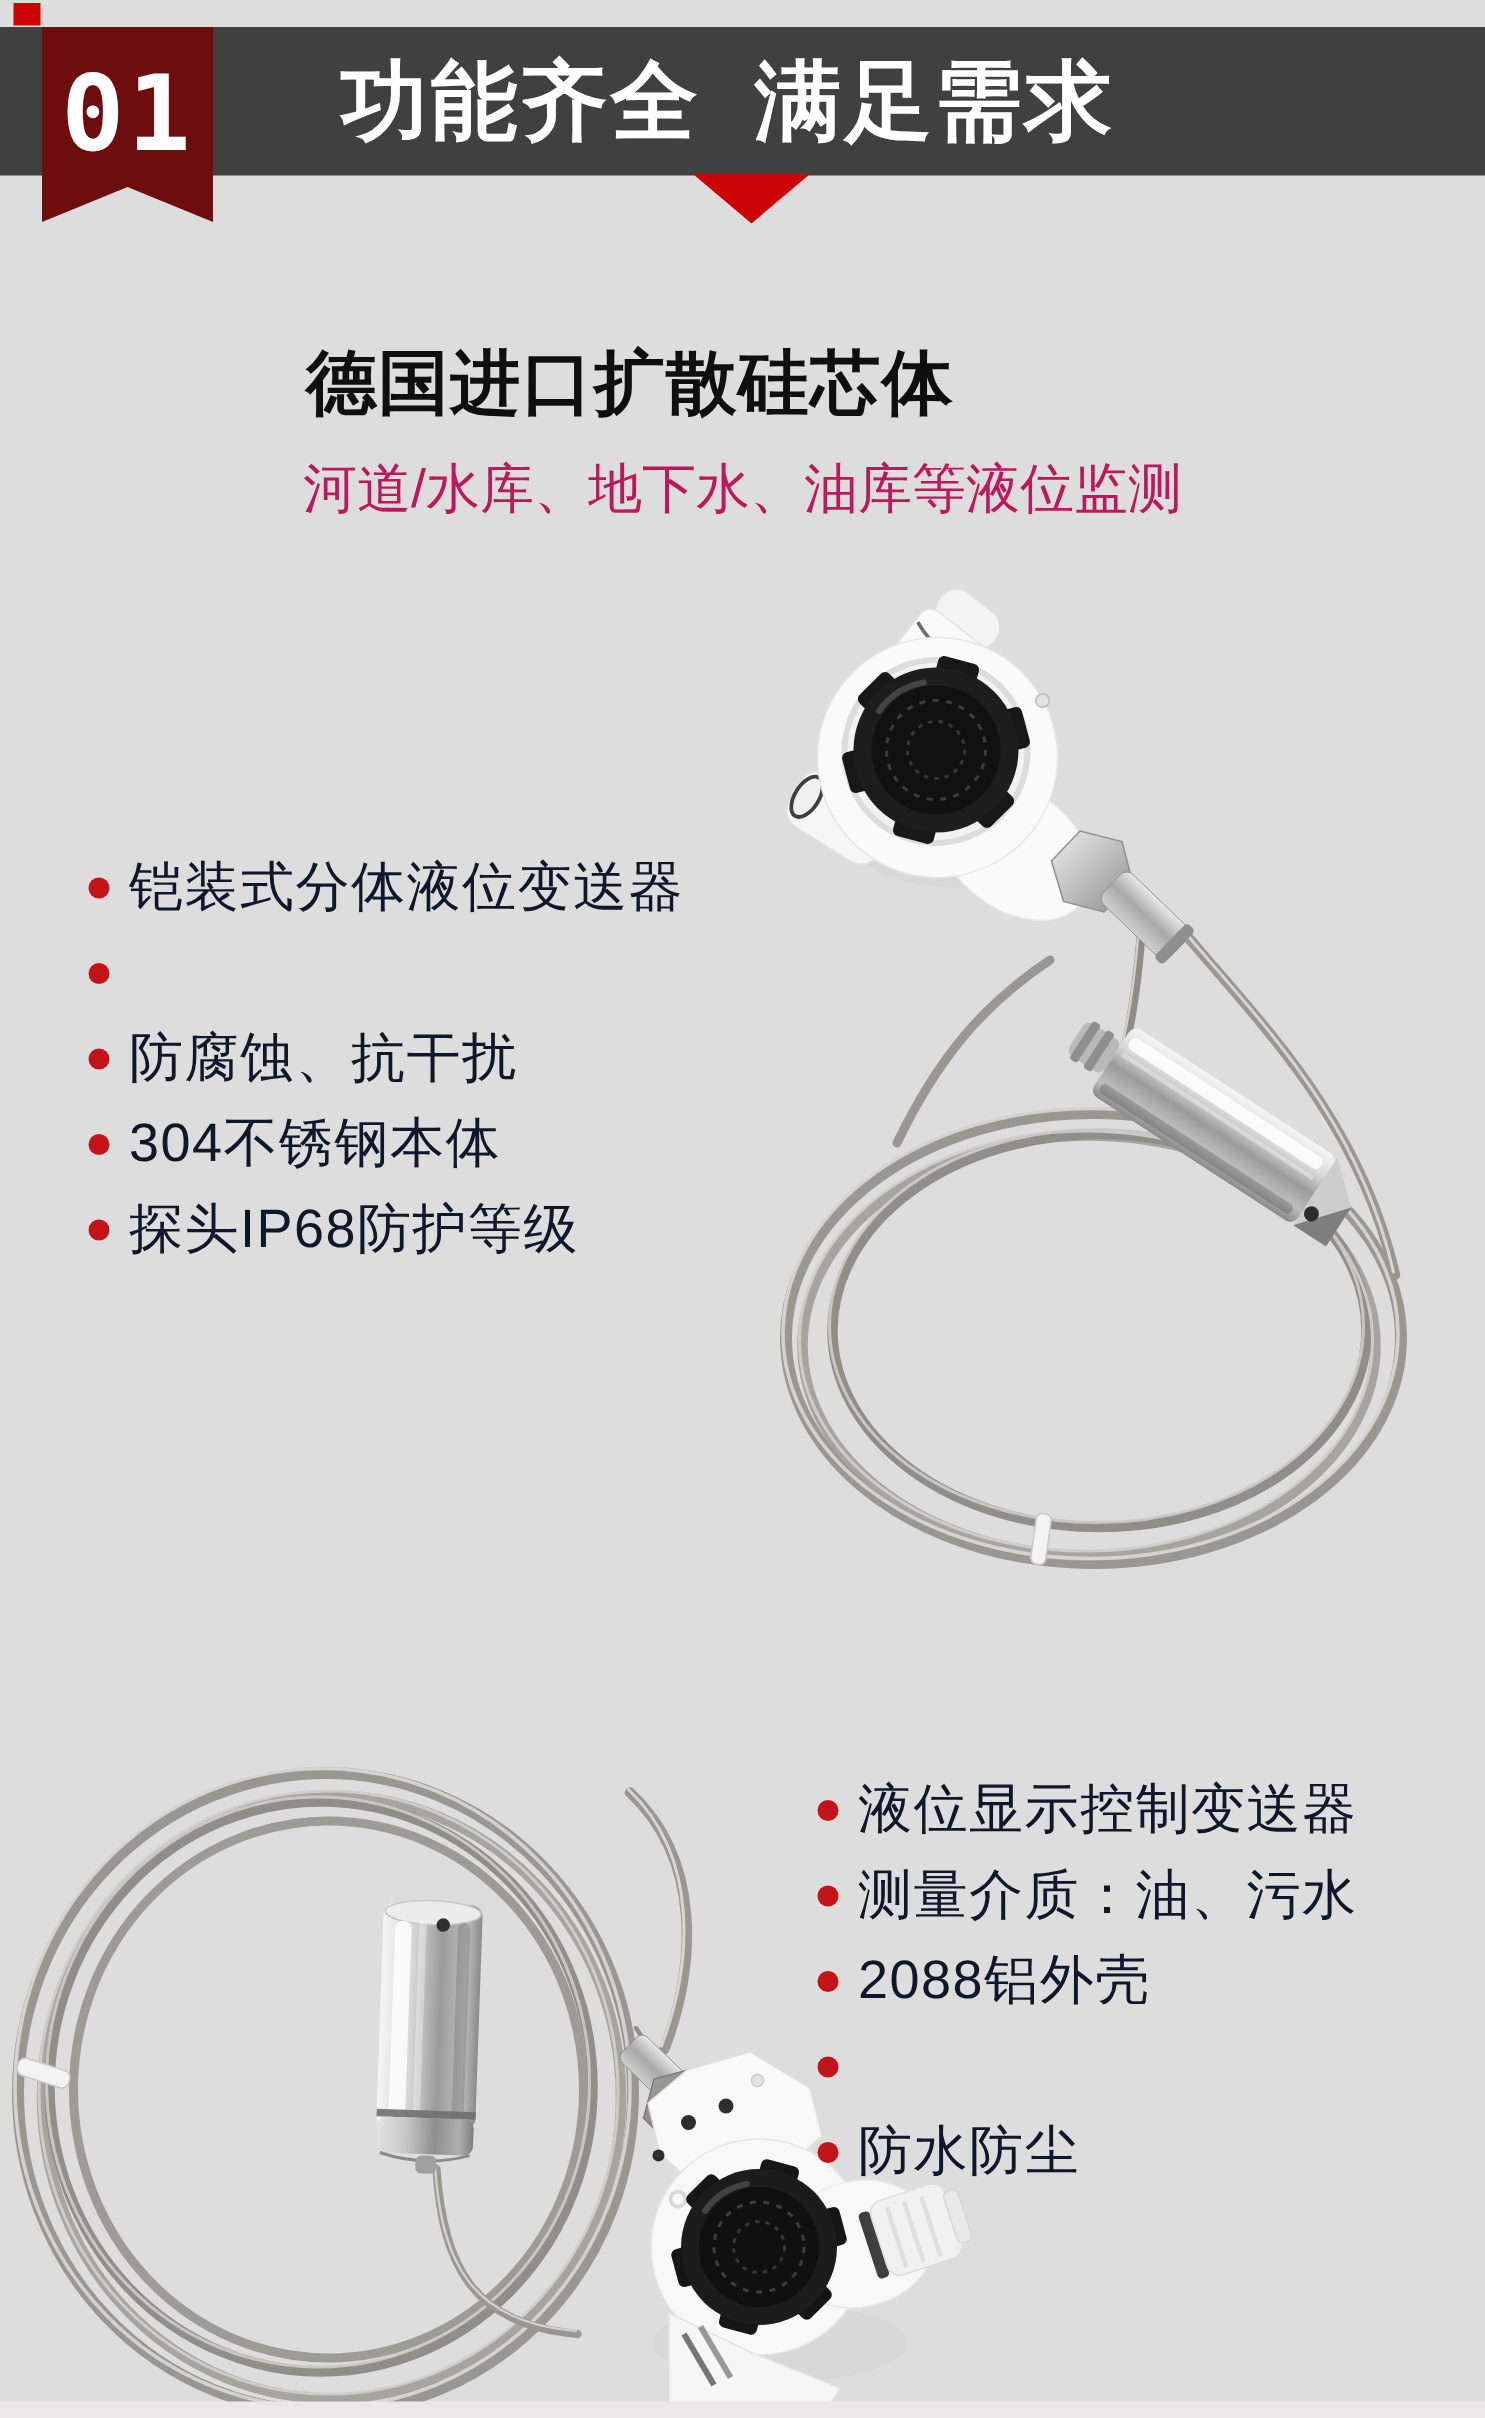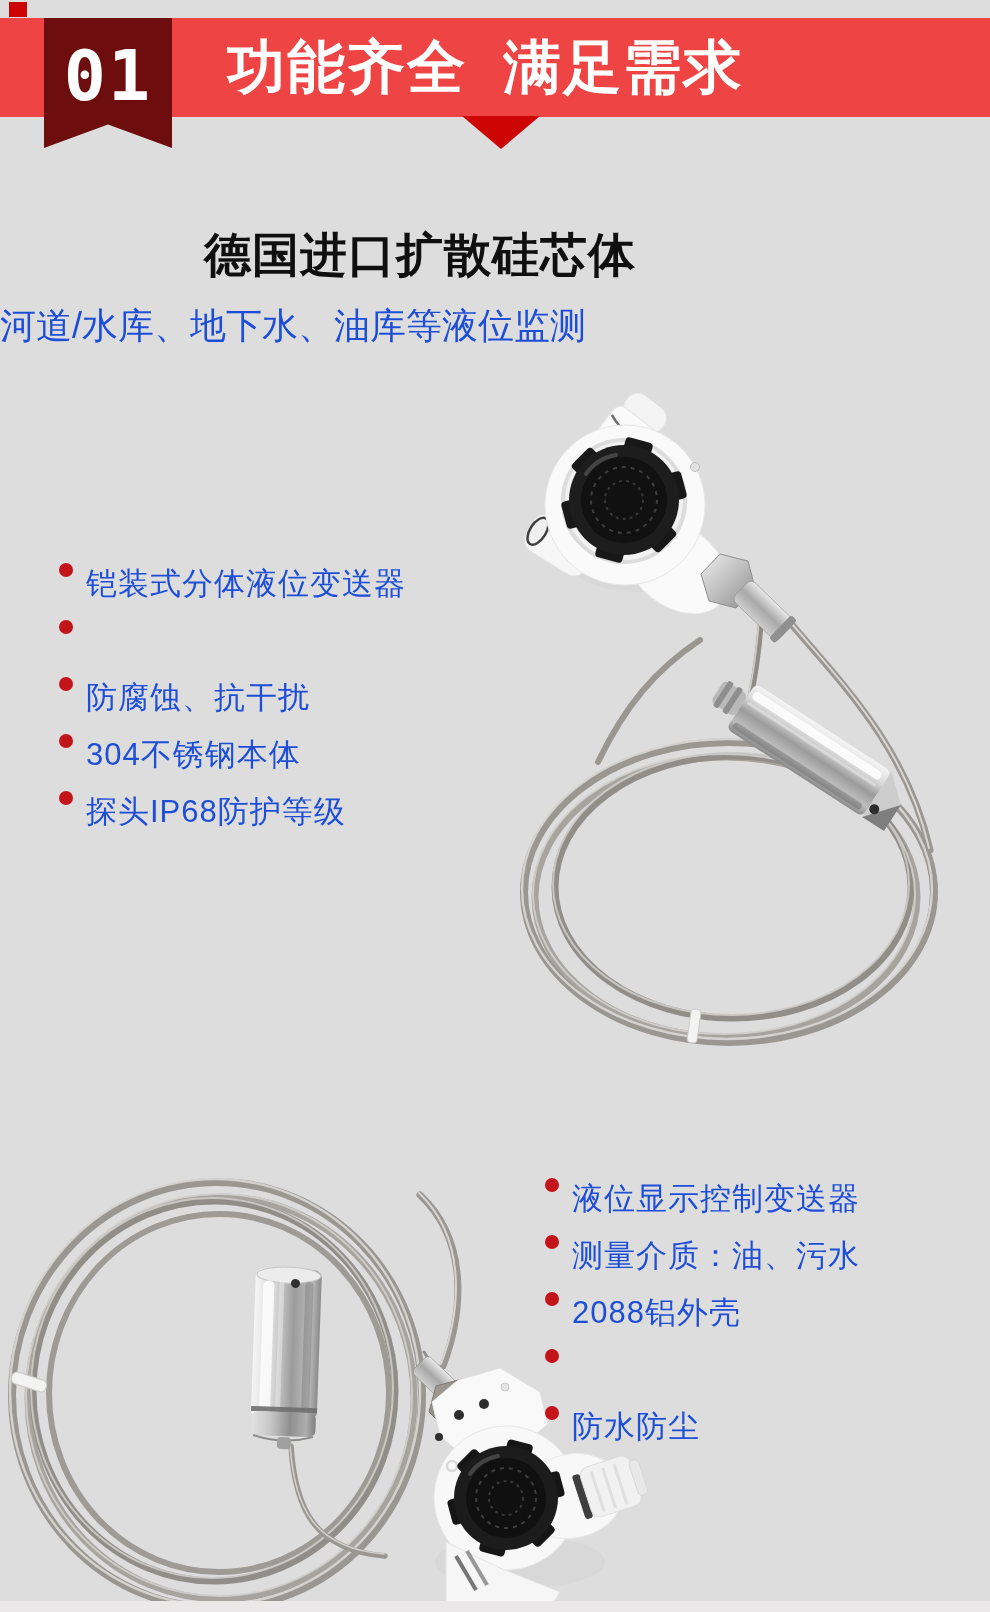--- a/index.html
+++ b/index.html
@@ -1,41 +1,41 @@
 <!DOCTYPE html>
 <html><head>
 <meta charset="utf-8">
 <style>
   html,body{margin:0;padding:0;}
   body{background:#dedddd;font-family:"Liberation Sans","DejaVu Sans",sans-serif;}
   #canvas{position:relative;width:990px;height:1612px;background:#dedddd;overflow:hidden;color:#0f0f0f;}
 
   
   .banner-tab{position:absolute;left:9px;top:2px;width:18px;height:15px;background:#cc0404;}
-  .banner-bar{position:absolute;left:0;top:18px;width:990px;height:99px;background:#ef4444;}
+  .banner-bar{position:absolute;left:0;top:18px;width:990px;height:99px;background:#404040;}
   .banner-title{position:absolute;left:227px;top:0;height:99px;display:flex;align-items:center;
     color:#ffffff;font-size:58px;font-weight:bold;letter-spacing:2px;white-space:pre;}
   .banner-pointer{position:absolute;left:462px;top:116px;width:0;height:0;
     border-left:39px solid transparent;border-right:39px solid transparent;border-top:33px solid #cc0404;}
-  .ribbon{position:absolute;left:44px;top:18px;width:128px;height:130px;background:#6e0d0d;
+  .ribbon{position:absolute;left:28px;top:18px;width:114px;height:130px;background:#6e0d0d;
     clip-path:polygon(0 0,100% 0,100% 100%,50% 82%,0 100%);display:flex;justify-content:center;}
   .ribbon span{color:#fff;font-size:70px;font-weight:bold;line-height:1;margin-top:23px;letter-spacing:2px;
     font-family:"DejaVu Sans Mono","Liberation Mono",monospace;}
 
   
   .heading{position:absolute;left:0;top:224px;width:840px;margin:0;text-align:center;
     font-size:47px;font-weight:bold;letter-spacing:1px;color:#0f0f0f;}
-  .subheading{position:absolute;left:0;top:302px;width:990px;margin:0;text-align:left;
-    font-size:36px;font-weight:400;color:#1d4ed8;}
+  .subheading{position:absolute;left:0;top:302px;width:990px;margin:0;text-align:center;
+    font-size:36px;font-weight:400;color:#be185d;}
 
   
   ul.features{position:absolute;margin:0;padding:0;list-style:none;}
   #features-top{left:59px;top:563px;}
   #features-bottom{left:545px;top:1178px;}
-  ul.features li{display:flex;height:57px;font-size:31px;letter-spacing:1px;color:#1d4ed8;}
+  ul.features li{display:flex;align-items:center;height:57px;font-size:36px;letter-spacing:1px;color:#0f172a;}
   .dot{width:14px;height:14px;border-radius:50%;background:#c3141a;margin-right:13px;flex:none;}
 
   
   .photo{position:absolute;}
   #photo-top{left:440px;top:370px;}
   #photo-bottom{left:0;top:1140px;}
 
   .bottom-strip{position:absolute;left:0;top:1601px;width:990px;height:11px;background:#eae8e8;}
 </style>
 </head>

